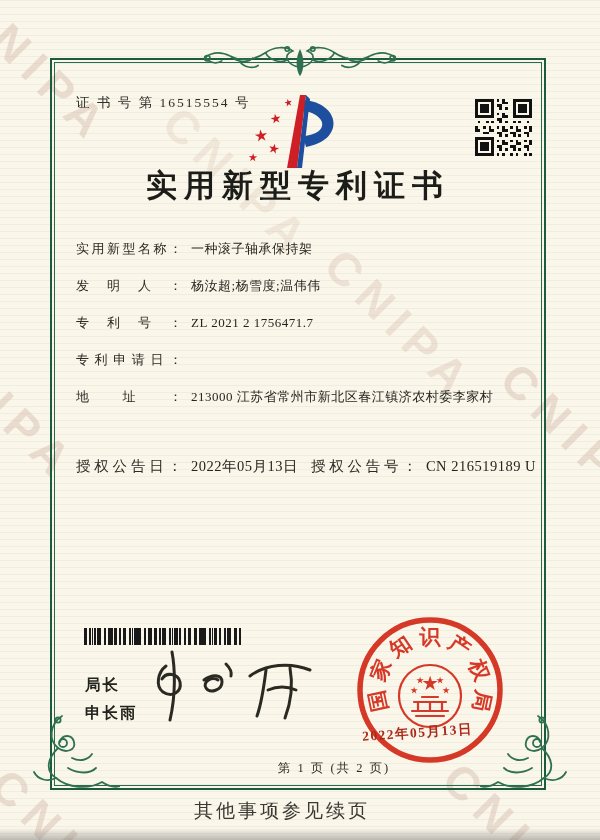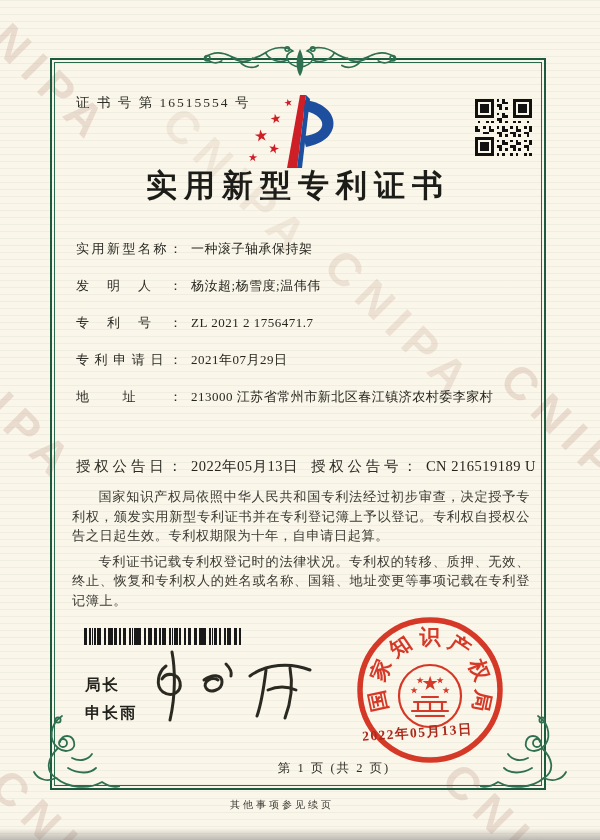--- a/index.html
+++ b/index.html
@@ -73,21 +73,21 @@
     mix-blend-mode:multiply;opacity:.93;}
   .seal text{fill:#d92c1a;font-weight:700;font-family:"Liberation Serif",serif;}
   .seal .ring{fill:none;stroke:#d92c1a;stroke-width:5.5;}
   .seal .em{stroke:#d92c1a;stroke-width:2.2;fill:none;stroke-linecap:round;}
   .seal-date{position:absolute;left:362px;top:724px;font-size:13.5px;color:#aa2a1c;
     letter-spacing:1.5px;transform:rotate(-4deg);font-weight:600;}
   
   .page-no{position:absolute;left:50px;top:760px;width:496px;text-align:center;
     font-size:12.5px;letter-spacing:2px;color:#2e2e28;padding-left:36px;}
   .cont-note{position:absolute;left:0;top:798px;width:564px;text-align:center;
-    font-size:10px;letter-spacing:3px;color:#3a3a33;}
+    font-size:19px;letter-spacing:3px;color:#3a3a33;}
   .green-stroke{fill:none;stroke:#2e7050;stroke-width:1.8;stroke-linecap:round;}
 </style>
 </head>
 <body>
 
 <div class="page">
 
   <div class="wm wm1">CNIPA</div>
   <div class="wm wm2">CNIPA</div>
   <div class="wm wm3">CNIPA</div>
@@ -261,43 +261,38 @@
     <div class="frow">
       <span class="flabel">发明人：</span>
       <span class="fvalue">杨汝超;杨雪度;温伟伟</span>
     </div>
     <div class="frow">
       <span class="flabel">专利号：</span>
       <span class="fvalue">ZL 2021 2 1756471.7</span>
     </div>
     <div class="frow">
       <span class="flabel">专利申请日：</span>
-      <span class="fvalue">2021年07月29日</span>
     </div>
     <div class="frow">
       <span class="flabel">地址：</span>
       <span class="fvalue">213000 江苏省常州市新北区春江镇济农村委李家村</span>
     </div>
   </div>
 
   <div class="grant-row">
     <span class="grant-pair1">
       <span class="flabel">授权公告日：</span>
       <span class="fvalue">2022年05月13日</span>
     </span>
     <span class="grant-pair2">
       <span class="flabel">授权公告号：</span>
       <span class="fvalue">CN 216519189 U</span>
     </span>
   </div>
 
-  <div class="body-text">
-    <p>国家知识产权局依照中华人民共和国专利法经过初步审查，决定授予专利权，颁发实用新型专利证书并在专利登记簿上予以登记。专利权自授权公告之日起生效。专利权期限为十年，自申请日起算。</p>
-    <p>专利证书记载专利权登记时的法律状况。专利权的转移、质押、无效、终止、恢复和专利权人的姓名或名称、国籍、地址变更等事项记载在专利登记簿上。</p>
-  </div>
 
   <div class="barcode"></div>
 
   <div class="signer">
     <div>局长</div>
     <div>申长雨</div>
   </div>
 
   <svg class="signature" viewBox="0 0 190 78">
     <g fill="none" stroke="#2a2a22" stroke-width="3" stroke-linecap="round">

